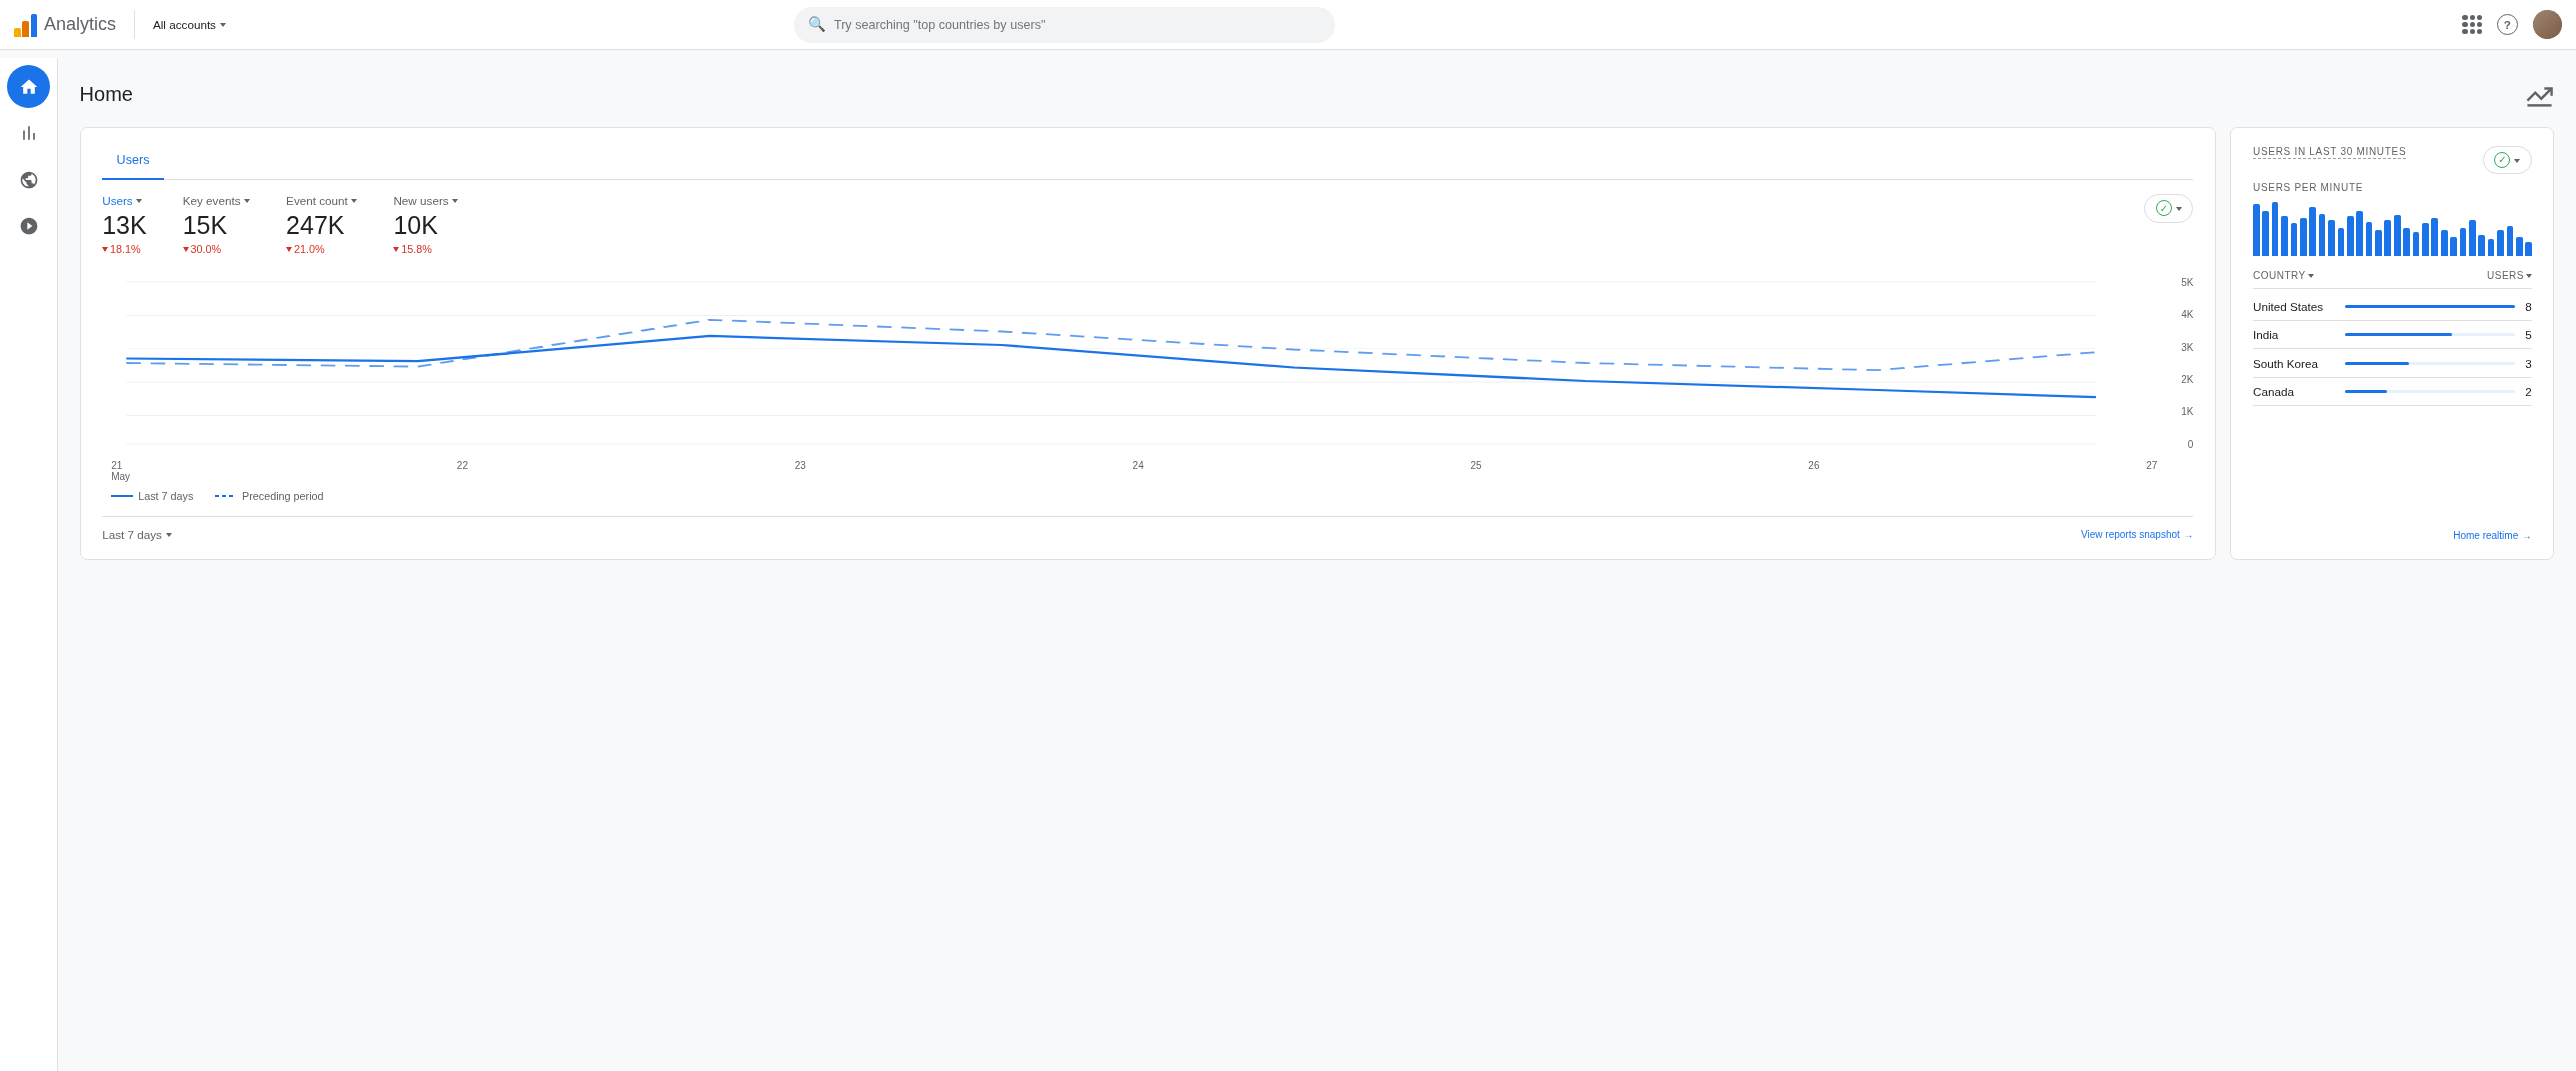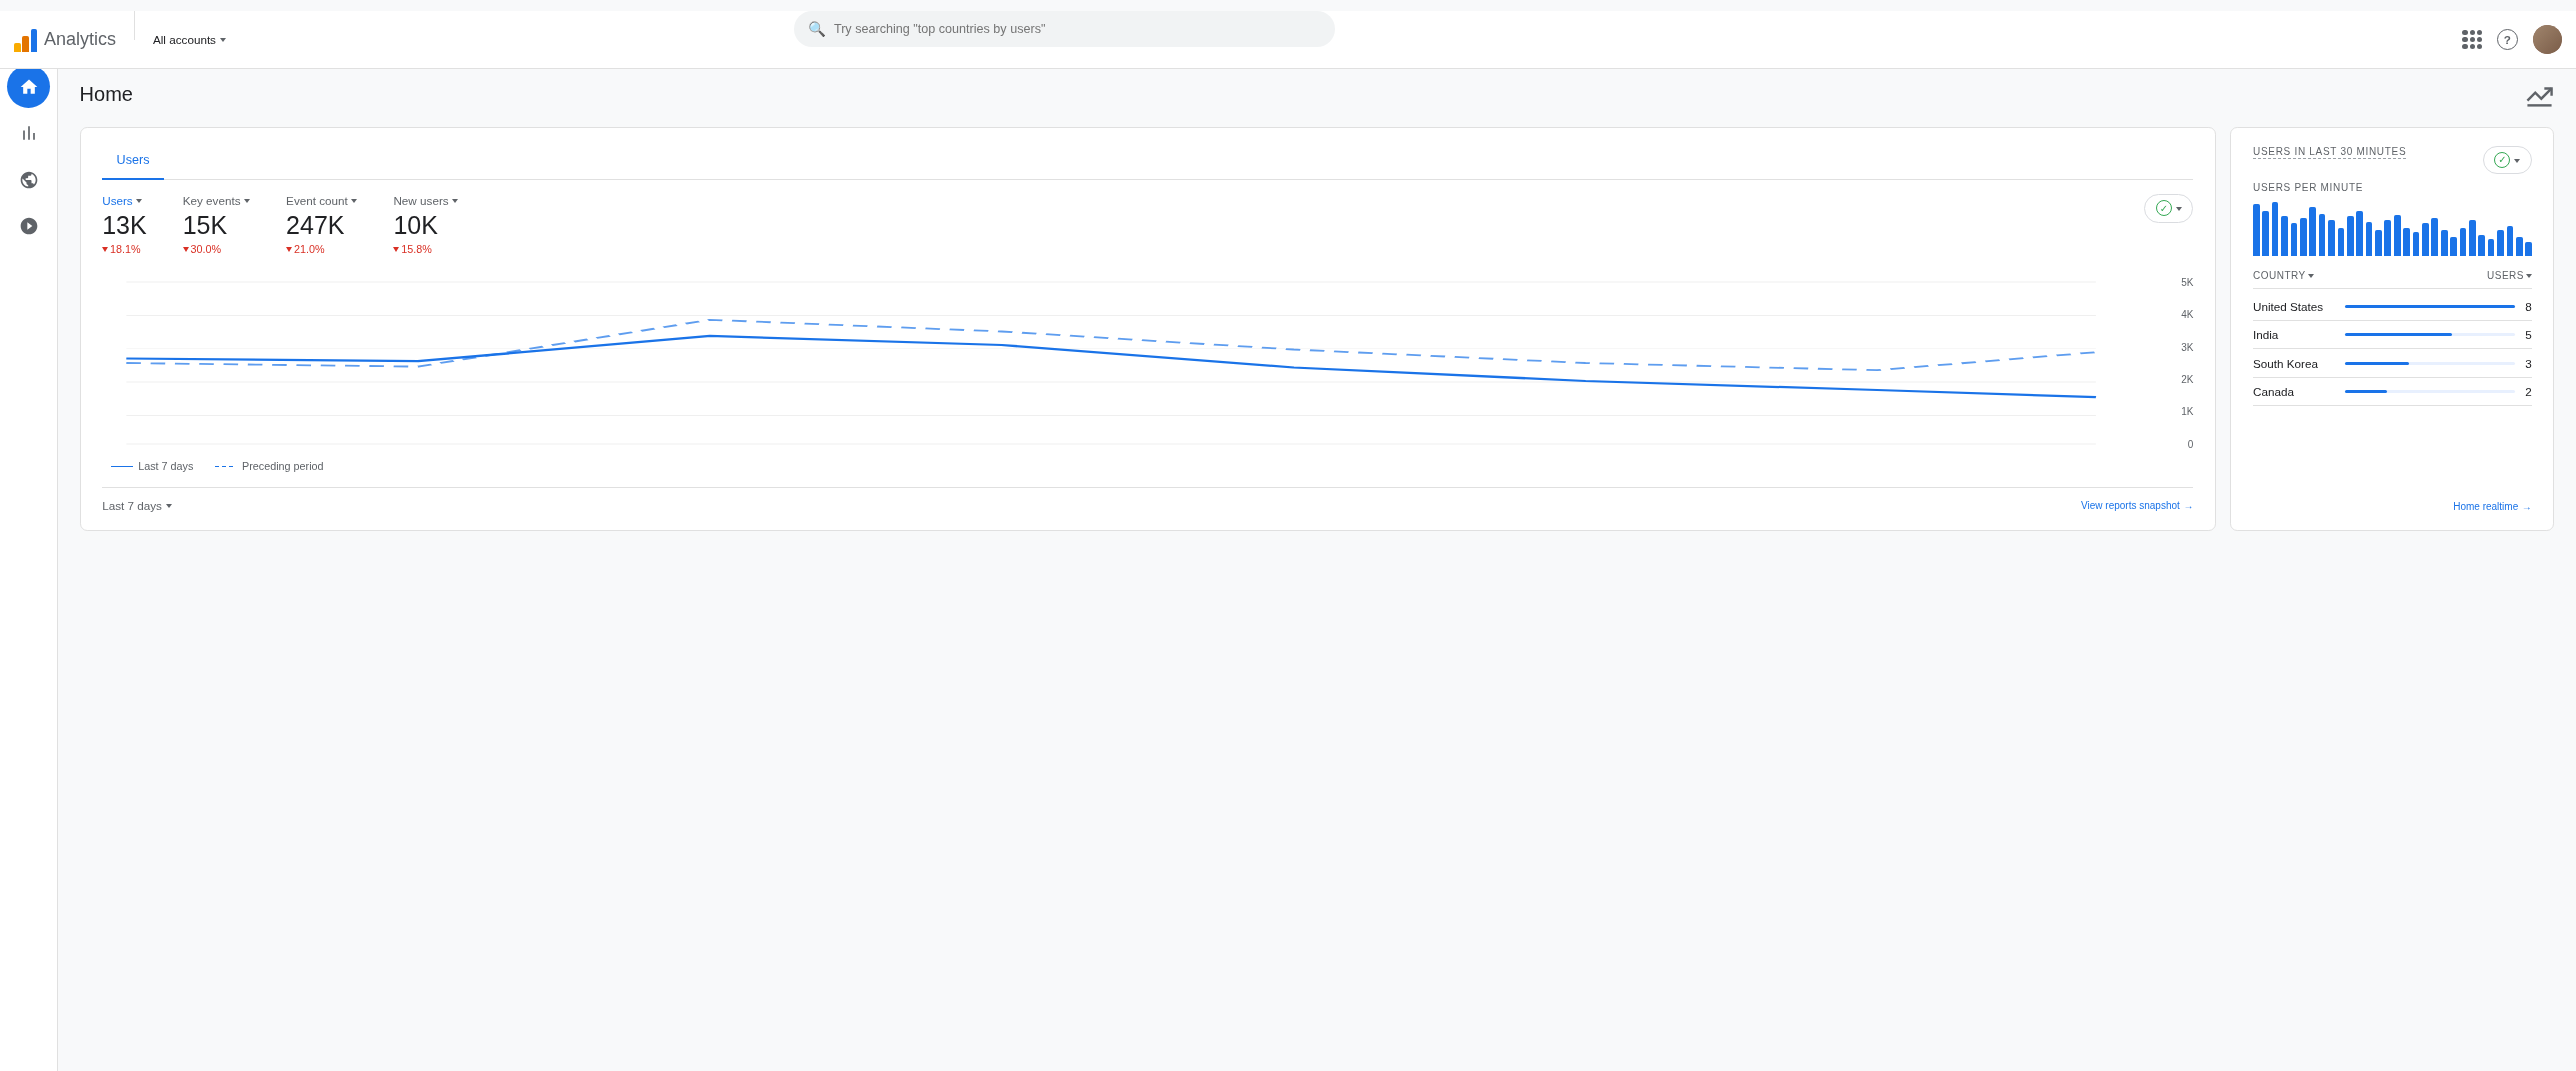--- a/index.html
+++ b/index.html
@@ -1,29 +1,29 @@
 <!DOCTYPE html>
 <html style="font-size:14.4px"><head>
   <meta charset="utf-8">
   <style>
     * { box-sizing: border-box; margin: 0; padding: 0; }
     body { font-family: 'Google Sans', Arial, sans-serif; background: #f8f9fa; color: #202124; }
 
     
     .topnav {
       display: flex;
-      height: 58px;
+      align-items: center;
+      height: 50px;
       background: #fff;
       border-bottom: 0.9px solid #e0e0e0;
       padding: 0 14.4px;
       gap: 10.8px;
       position: fixed;
       top: 0; left: 0; right: 0;
       z-index: 100;
-      margin-top: 11px;
     }
     .topnav-logo {
       display: flex;
       align-items: center;
       gap: 7.2px;
     }
     .logo-bars {
       display: flex;
       align-items: flex-end;
       gap: 1.8px;
@@ -616,20 +616,29 @@
           <polyline points="10,100 130,104 250,52 370,65 490,85 610,100 730,108 820,88" fill="none" stroke="#1a73e8" stroke-width="2" stroke-dasharray="6,4" opacity="0.7"></polyline>
         </svg>
         <div class="chart-labels-y">
           <span>5K</span>
           <span>4K</span>
           <span>3K</span>
           <span>2K</span>
           <span>1K</span>
           <span>0</span>
         </div>
+      </div>
+      <div class="chart-labels-x">
+        <span>21<br>May</span>
+        <span>22</span>
+        <span>23</span>
+        <span>24</span>
+        <span>25</span>
+        <span>26</span>
+        <span>27</span>
       </div>
 
       <div class="chart-legend">
         <div class="legend-item">
           <div class="legend-line"></div>
           <span>Last 7 days</span>
         </div>
         <div class="legend-item">
           <div class="legend-dashed"></div>
           <span>Preceding period</span>

